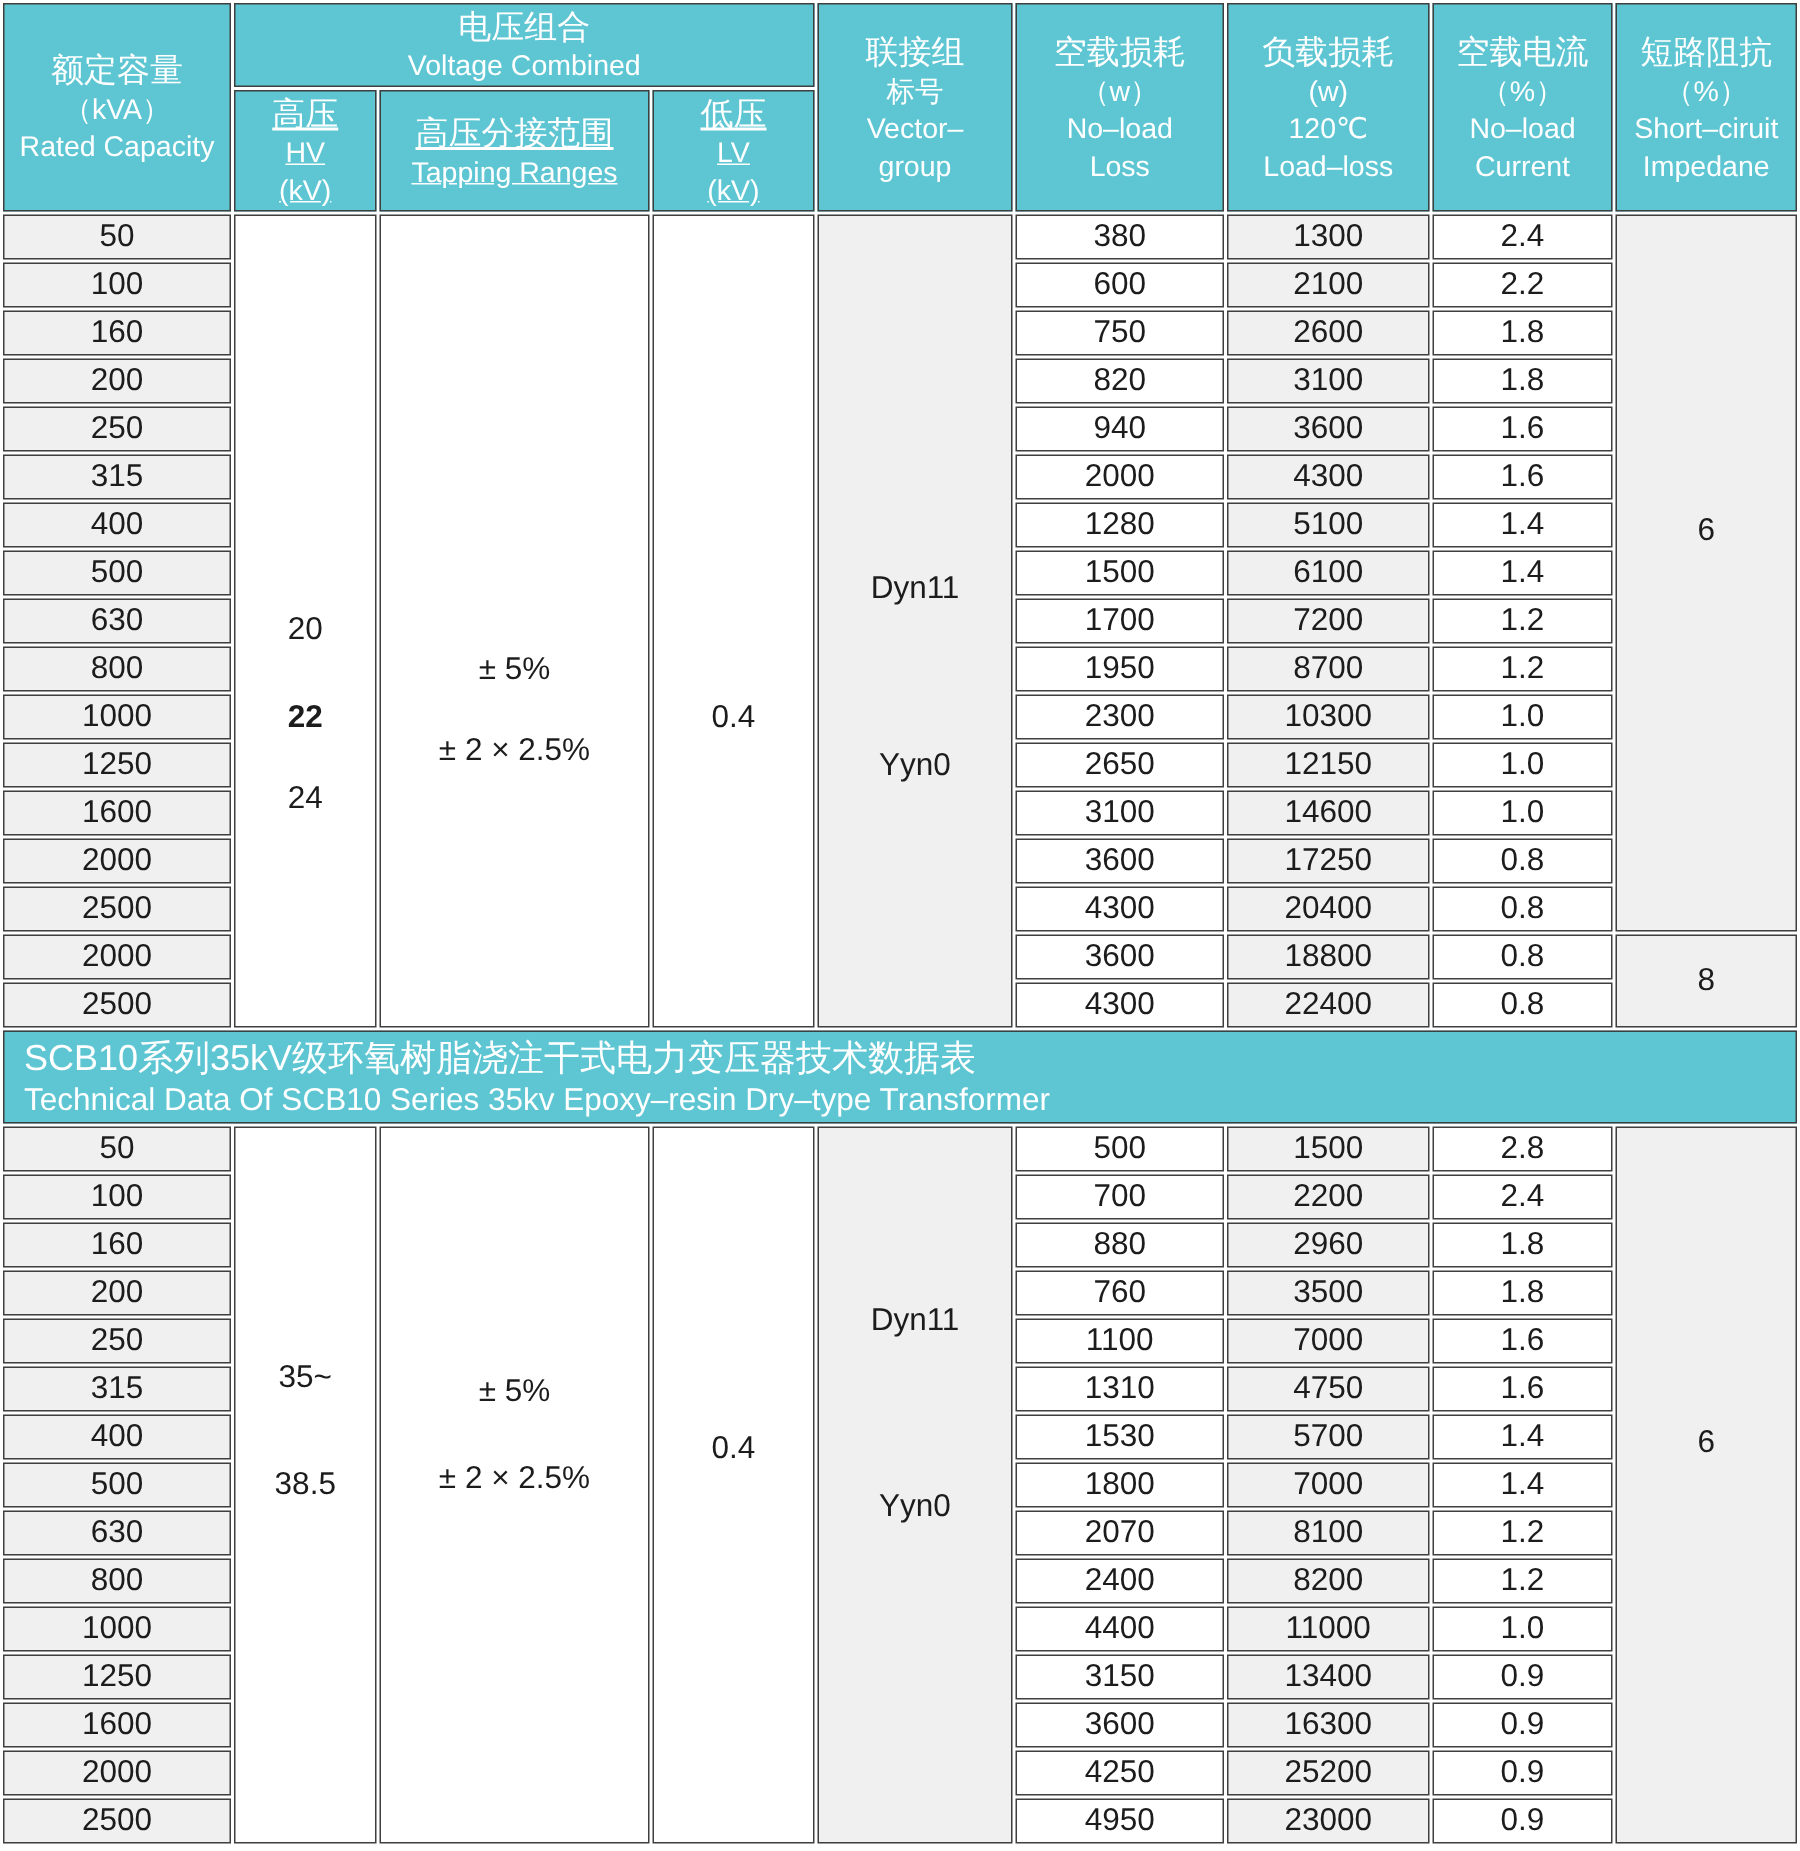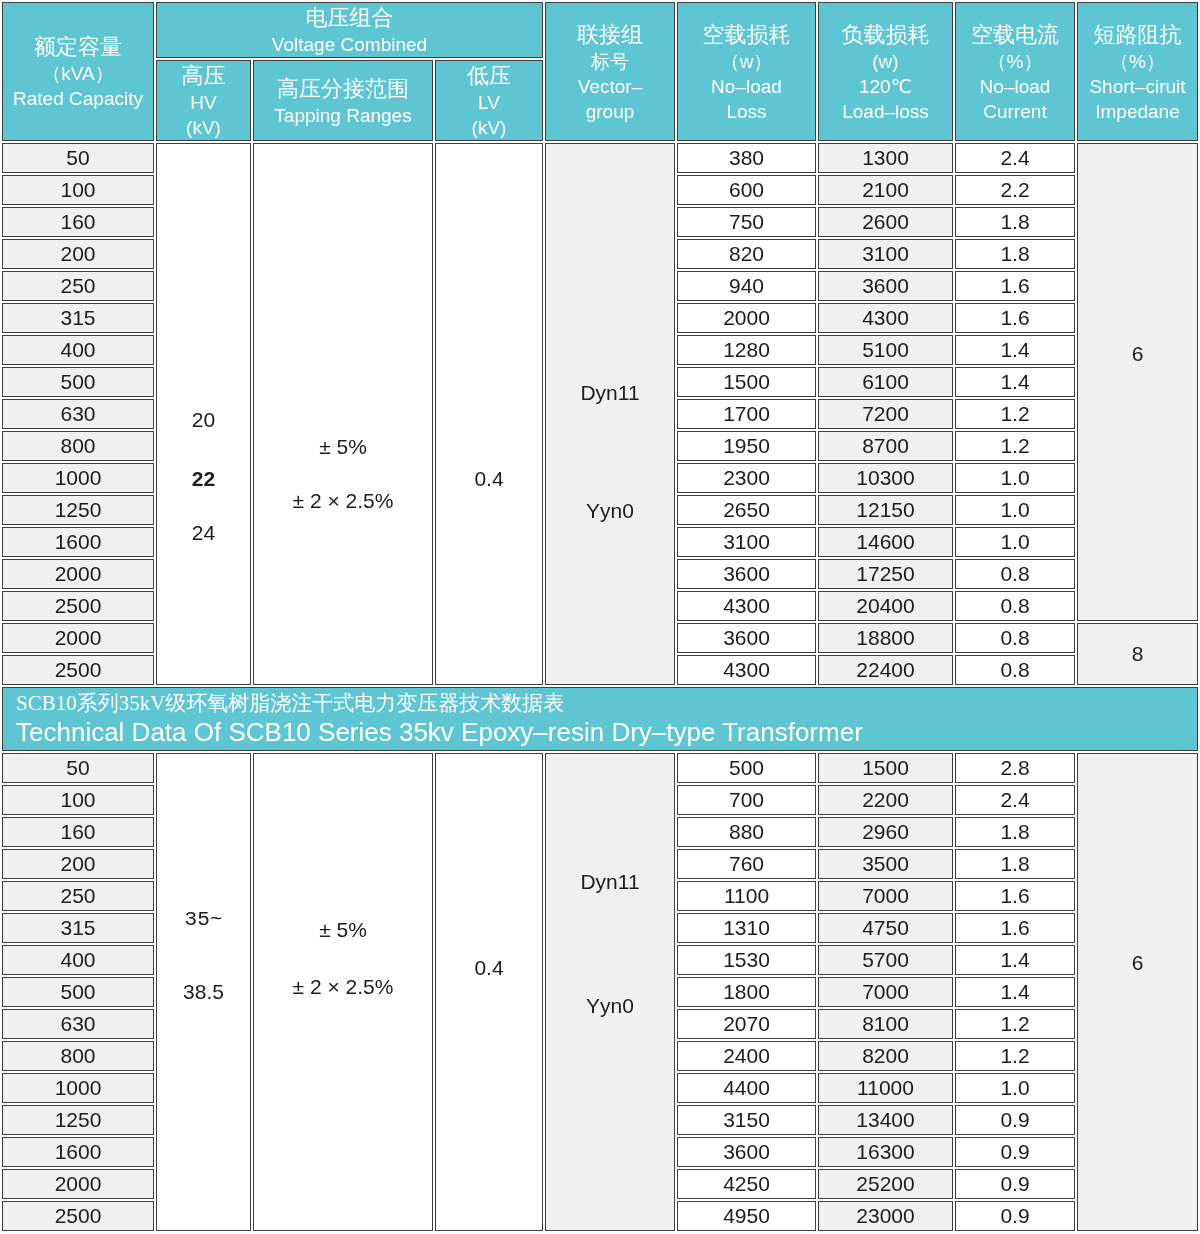--- a/index.html
+++ b/index.html
@@ -33,21 +33,21 @@
   thead th{
     background:var(--teal);
     color:var(--header-text);
     font-weight:normal;
     font-size:19px;
     line-height:1.32;
   }
   .th-text{white-space:pre-line;}
   .th-text::first-line{font-size:22px;}
   .row-a th{height:52px;}
-  .row-b th{height:72px;}
+  .row-b th{height:72px;text-decoration:underline;}
   tbody td{
     height:30px;
     font-size:21px;
     line-height:1.05;
     color:var(--text);
   }
   td.gray{background:var(--gray);}
   td.white{background:#ffffff;}
   td.merged{position:relative;}
   .float{
@@ -58,22 +58,22 @@
     white-space:nowrap;
     font-size:21px;
   }
   tr.banner-row td{
     background:var(--teal);
     color:var(--header-text);
     height:62px;
     text-align:left;
     padding:2px 0 2px 13px;
   }
-  .banner-line1{font-size:21px;line-height:1.25;font-family:Liberation Serif, serif;}
-  .banner-line2{font-size:26px;line-height:1.2;}
+  .banner-line1{font-size:24px;line-height:1.25;}
+  .banner-line2{font-size:21px;line-height:1.2;}
 </style>
 </head>
 <body>
 
 <table class="datasheet">
   <colgroup>
     <col style="width:152px">
       <col style="width:95px">
       <col style="width:180px">
     <col style="width:108px">
@@ -275,21 +275,21 @@
         <div class="banner-line1">SCB10系列35kV级环氧树脂浇注干式电力变压器技术数据表</div>
         <div class="banner-line2">Technical Data Of SCB10 Series 35kv Epoxy–resin Dry–type Transformer</div>
       </td>
     </tr>
   </tbody>
 
   <tbody id="t2-body">
       <tr>
         <td class="gray">50</td>
         <td class="white merged" rowspan="15">
-          <span class="float" style="top: 35%; font-family: Liberation Mono, monospace;">35~</span>
+          <span class="float" style="top: 35%;">35~</span>
           <span class="float" style="top: 50%;">38.5</span>
         </td>
         <td class="white merged" rowspan="15">
           <span class="float" style="top: 37%;">± 5%</span>
           <span class="float" style="top: 49%;">± 2 × 2.5%</span>
         </td>
         <td class="white merged" rowspan="15">
           <span class="float" style="top: 45%;">0.4</span>
         </td>
         <td class="gray merged" rowspan="15">

